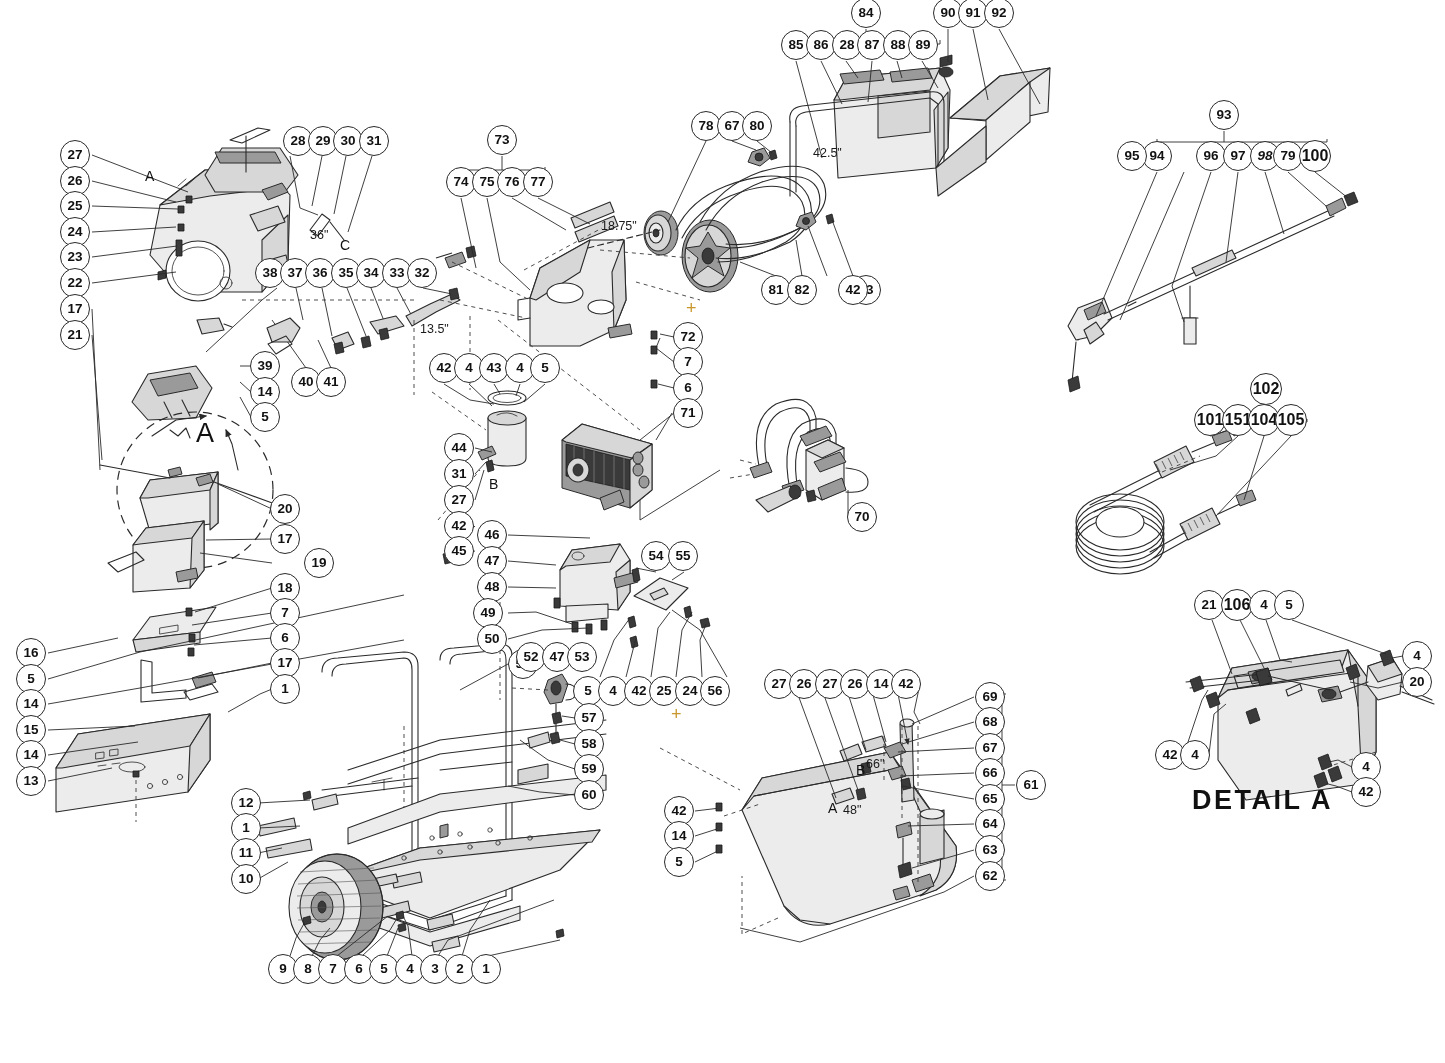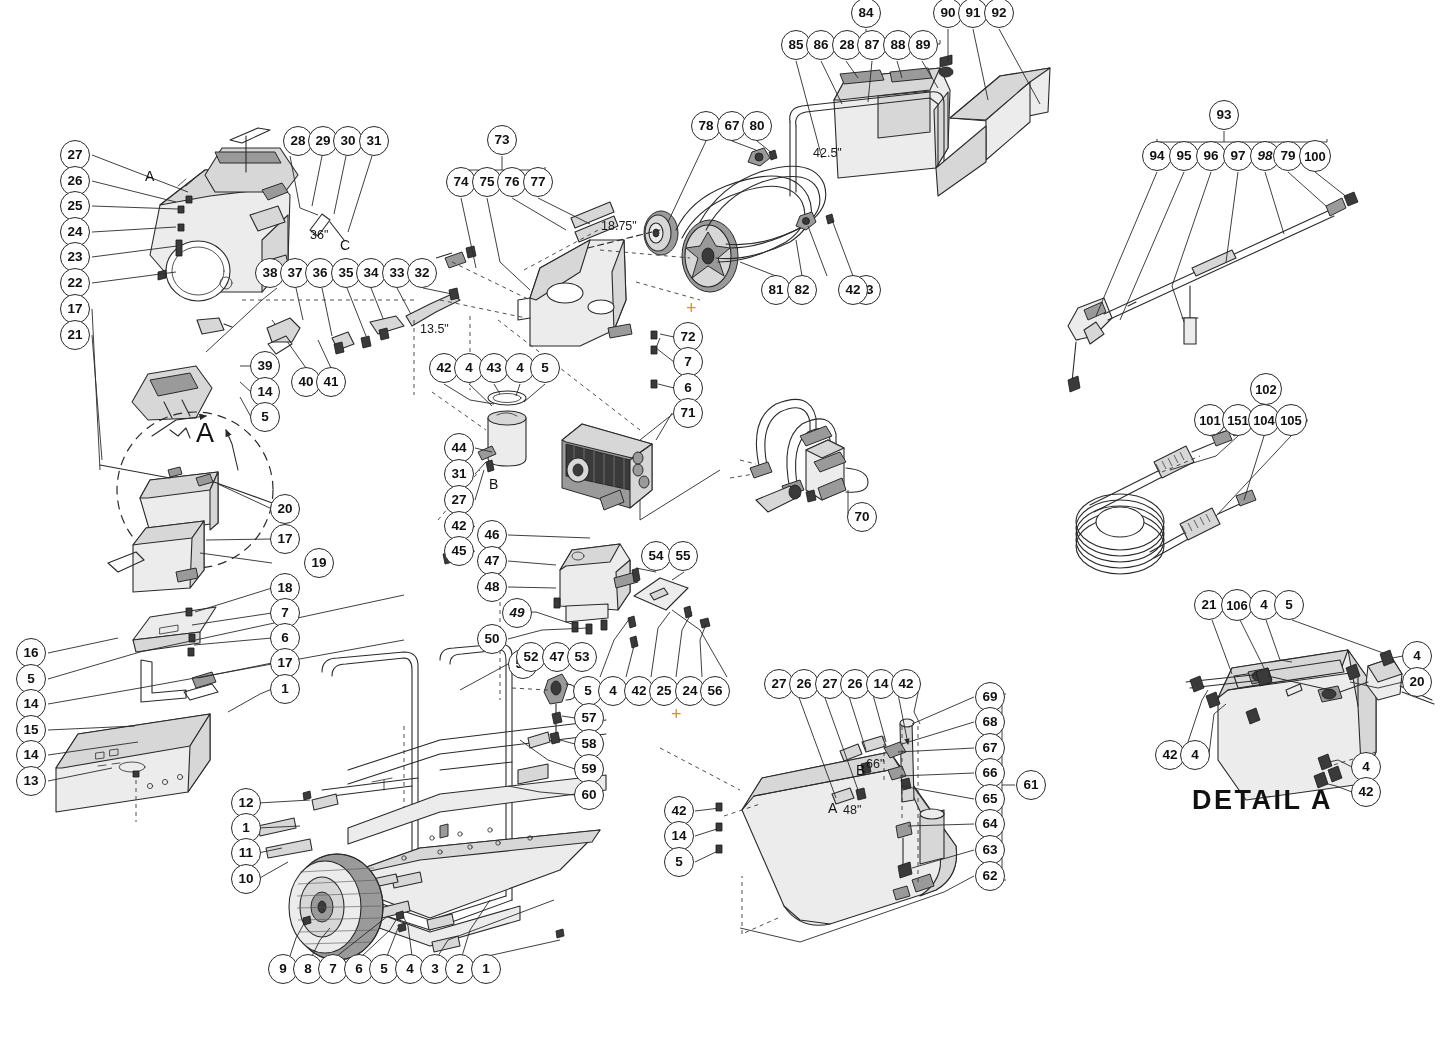--- a/index.html
+++ b/index.html
@@ -20,21 +20,21 @@
     color:#111111;
     display:flex;align-items:center;justify-content:center;
     font-family:"Liberation Sans",sans-serif;
     font-weight:600;
     box-sizing:border-box;
     line-height:1;
     z-index:40;
     user-select:none;
   }
   .c2{width:30px;height:30px;font-size:13.5px;margin-left:-15px;margin-top:-15px;}
-  .c3{width:32px;height:32px;font-size:13px;margin-left:-16px;margin-top:-16px;text-align:center;}
+  .c3{width:32px;height:32px;font-size:16px;margin-left:-16px;margin-top:-16px;text-align:center;}
   .dim{
     position:absolute;
     font-family:"Liberation Sans",sans-serif;
     font-size:12.5px;
     color:#1a1a1a;
     white-space:nowrap;
     z-index:35;
   }
   .letterlbl{
     position:absolute;
@@ -771,21 +771,21 @@
       <div class="callout c2" style="left: 520px; top: 368px;">4</div>
       <div class="callout c2" style="left: 545px; top: 368px;">5</div>
       <div class="callout c2" style="left: 459px; top: 448px;">44</div>
       <div class="callout c2" style="left: 459px; top: 474px;">31</div>
       <div class="callout c2" style="left: 459px; top: 500px;">27</div>
       <div class="callout c2" style="left: 459px; top: 526px;">42</div>
       <div class="callout c2" style="left: 459px; top: 551px;">45</div>
       <div class="callout c2" style="left: 492px; top: 535px;">46</div>
       <div class="callout c2" style="left: 492px; top: 561px;">47</div>
       <div class="callout c2" style="left: 492px; top: 587px;">48</div>
-      <div class="callout c2" style="left: 517px; top: 613px; font-style: italic;">49</div>
+      <div class="callout c2" style="left: 488px; top: 613px;">49</div>
       <div class="callout c2" style="left: 492px; top: 639px;">50</div>
       <div class="callout c2" style="left: 492px; top: 664px; margin-left: 16px;">51</div>
       <div class="callout c2" style="left: 531px; top: 657px;">52</div>
       <div class="callout c2" style="left: 557px; top: 657px;">47</div>
       <div class="callout c2" style="left: 582px; top: 657px;">53</div>
       <div class="callout c2" style="left: 588px; top: 691px;">5</div>
       <div class="callout c2" style="left: 613px; top: 691px;">4</div>
       <div class="callout c2" style="left: 639px; top: 691px;">42</div>
       <div class="callout c2" style="left: 664px; top: 691px;">25</div>
       <div class="callout c2" style="left: 690px; top: 691px;">24</div>
@@ -831,21 +831,21 @@
       <div class="callout c2" style="left: 990px; top: 799px;">65</div>
       <div class="callout c2" style="left: 990px; top: 824px;">64</div>
       <div class="callout c2" style="left: 990px; top: 850px;">63</div>
       <div class="callout c2" style="left: 990px; top: 876px;">62</div>
       <div class="callout c2" style="left: 1031px; top: 785px;">61</div>
       <div class="callout c2" style="left: 679px; top: 811px;">42</div>
       <div class="callout c2" style="left: 679px; top: 836px;">14</div>
       <div class="callout c2" style="left: 679px; top: 862px;">5</div>
       <div class="callout c2" style="left: 1224px; top: 115px;">93</div>
       <div class="callout c2" style="left: 1157px; top: 156px;">94</div>
-      <div class="callout c2" style="left: 1184px; top: 156px;">95</div>
+      <div class="callout c2" style="left: 1132px; top: 156px;">95</div>
       <div class="callout c2" style="left: 1211px; top: 156px;">96</div>
       <div class="callout c2" style="left: 1238px; top: 156px;">97</div>
       <div class="callout c2" style="left: 1265px; top: 156px; font-style: italic;">98</div>
       <div class="callout c2" style="left: 1288px; top: 156px;">79</div>
       <div class="callout c3" style="left: 1315px; top: 156px;">100</div>
       <div class="callout c3" style="left: 1266px; top: 389px;">102</div>
       <div class="callout c3" style="left: 1210px; top: 420px;">101</div>
       <div class="callout c3" style="left: 1238px; top: 420px;">151</div>
       <div class="callout c3" style="left: 1264px; top: 420px;">104</div>
       <div class="callout c3" style="left: 1291px; top: 420px;">105</div>

